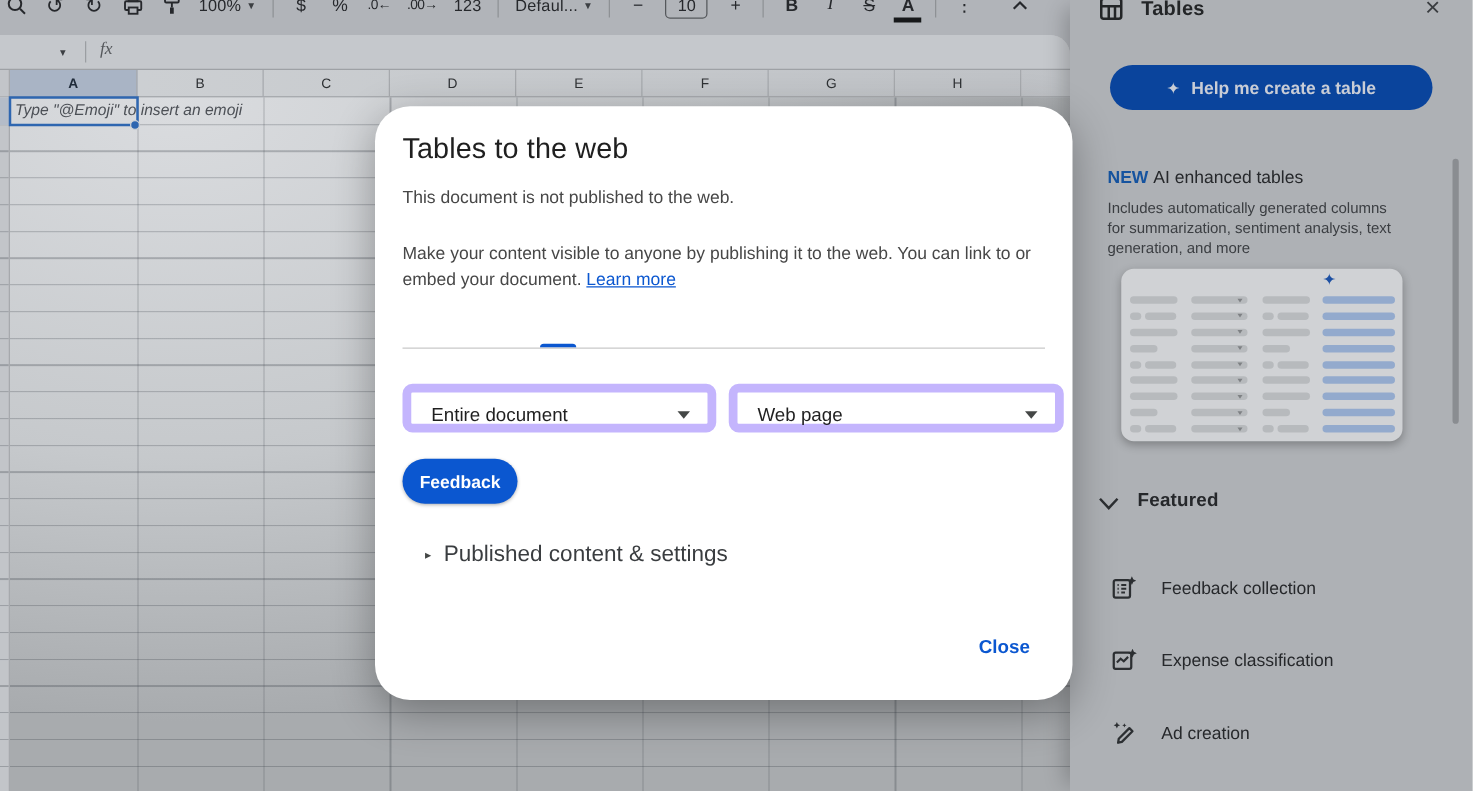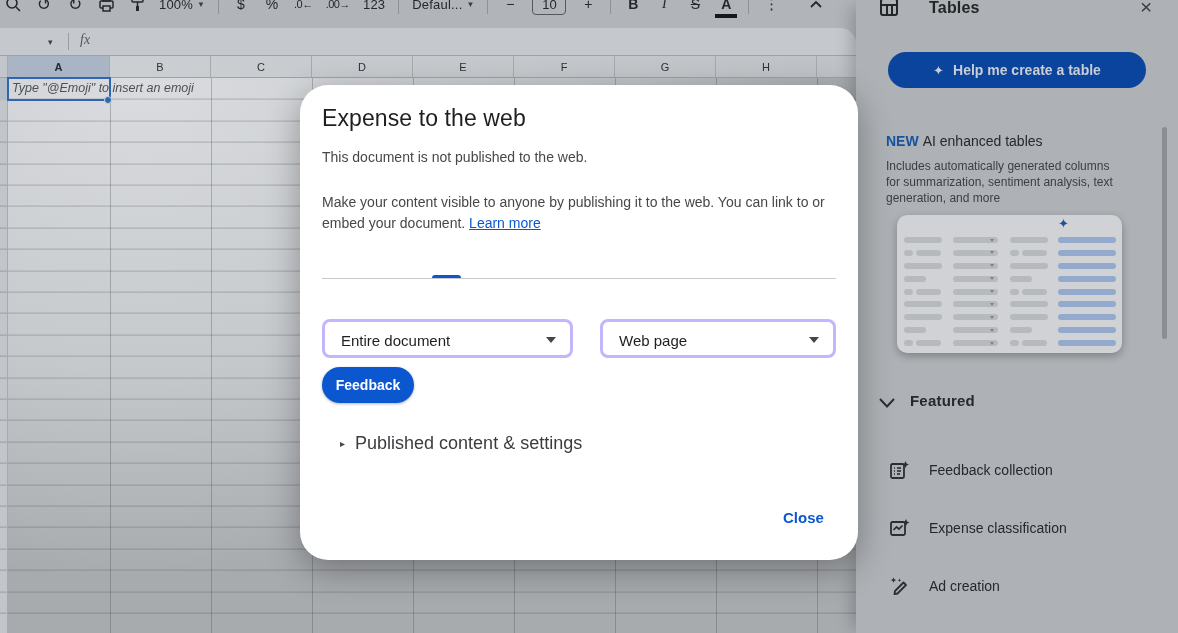--- a/index.html
+++ b/index.html
@@ -47,21 +47,21 @@
   .sliver-r1 { position:absolute; left:0; top:50px; width:8px; height:22px; background:#b4bcc8; }
 
   .sel-cell { position:absolute; left:7px; top:49px; width:104px; height:24px; border:2px solid #2e66b0; }
   .sel-cell .cell-text { position:absolute; left:3px; top:2px; white-space:nowrap; font-size:12.5px; font-style:italic; color:#4c5056; }
   .fill-handle { position:absolute; left:104px; top:68px; width:8px; height:8px; border-radius:50%; background:#2e66b0; border:1px solid #ccd0d5; }
 
   
   .sidebar { position:absolute; left:856px; top:0; width:322px; height:633px; background:#aeb1b5;
              box-shadow:-10px 0 16px -6px rgba(0,0,0,.22); }
   .sb-header { position:absolute; left:0; top:-3px; width:322px; height:30px; }
-  .sb-title { position:absolute; left:57px; top:2px; font-size:16px; font-weight:bold; color:#232527; letter-spacing:.2px;margin-left:16px; }
+  .sb-title { position:absolute; left:57px; top:2px; font-size:16px; font-weight:bold; color:#232527; letter-spacing:.2px; }
   .sb-table-icon { position:absolute; left:23px; top:0; }
   .sb-close { position:absolute; left:284px; top:-2px; font-size:21px; color:#3a3d40; cursor:default; }
   .help-btn { position:absolute; left:32px; top:52px; width:258px; height:36px; border-radius:18px; background:#0a449c;
               display:flex; align-items:center; justify-content:center; gap:9px; color:#c9cdd6; font-size:14px; font-weight:bold; }
   .help-btn .spark { font-size:13px; font-weight:normal; }
   .new-row { position:absolute; left:30px; top:133px; font-size:14px; color:#26282b; }
   .new-badge { color:#15539f; font-weight:bold; margin-right:4px; }
   .new-title { font-weight:normal; }
   .sb-desc { position:absolute; left:30px; top:158px; width:240px; font-size:12px; line-height:16px; color:#3b3e42; }
 
@@ -85,25 +85,25 @@
            box-shadow:0 10px 34px rgba(0,0,0,.32); }
   .m-title { position:absolute; left:22px; top:20px; font-size:23px; color:#1f1f1f; letter-spacing:.1px; }
   .m-body1 { position:absolute; left:22px; top:64px; font-size:14px; color:#474747; }
   .m-body2 { position:absolute; left:22px; top:107px; width:504px; font-size:14px; line-height:20.5px; color:#474747; }
   .m-link { color:#0b57d0; text-decoration:underline; cursor:pointer; }
   .m-tabs { position:absolute; left:22px; top:160px; width:514px; height:20px; display:flex; }
   .m-tab { flex:1; text-align:center; font-size:14px; font-weight:bold; color:#444746; cursor:pointer; }
   .m-tab.active { color:#0b57d0; }
   .m-tab-indicator { position:absolute; left:132px; top:190px; width:29px; height:3px; border-radius:3px 3px 0 0; background:#0b57d0; }
   .m-divider { position:absolute; left:22px; top:193px; width:514px; height:1px; background:#c9c9c9; }
-  .m-select { position:absolute; top:222px; height:39px; border:3px solid #c4b5fd; border-radius:8px; background:#fff; cursor:pointer;margin-top:12px; }
+  .m-select { position:absolute; top:222px; height:39px; border:7px solid #c4b5fd; border-radius:8px; background:#fff; cursor:pointer; }
   .m-select .val { position:absolute; left:16px; top:10px; font-size:15px; color:#1f1f1f; }
   .m-select .sel-caret { position:absolute; right:14px; top:15px; width:0; height:0; border-left:5px solid transparent; border-right:5px solid transparent; border-top:6px solid #444746; }
   .m-select.s1 { left:22px; width:251px; }
-  .m-select.s2 { left:300px; width:236px; }
+  .m-select.s2 { left:283px; width:268px; }
   .publish-btn { position:absolute; left:22px; top:282px; width:92px; height:36px; border-radius:18px; background:#0b57d0;
                  display:flex; align-items:center; justify-content:center; color:#ffffff; font-size:14px; font-weight:bold;
                  box-shadow:0 1px 3px rgba(0,0,0,.3); cursor:pointer; }
   .disclosure { position:absolute; left:40px; top:348px; display:flex; align-items:center; gap:10px; cursor:pointer; }
   .disc-arrow { font-size:10px; color:#444746; }
   .disc-label { font-size:18px; color:#3a3d40; }
   .m-close { position:absolute; left:483px; top:424px; font-size:15px; font-weight:bold; color:#0b57d0; cursor:pointer; }
 </style>
 </head>
 <body>
@@ -414,21 +414,21 @@
         <path d="M4.5 1.5 L5.3 3.3 L7.1 4.1 L5.3 4.9 L4.5 6.7 L3.7 4.9 L1.9 4.1 L3.7 3.3 Z" fill="#2c2f32"></path>
         <path d="M10.5 2.5 L11 3.7 L12.2 4.2 L11 4.7 L10.5 5.9 L10 4.7 L8.8 4.2 L10 3.7 Z" fill="#2c2f32"></path>
       </svg>
       <span class="sb-item-label">Ad creation</span>
     </div>
 
     <div class="sb-scrollbar"></div>
   </div>
 
   <div class="modal">
-    <div class="m-title">Expense to the web</div>
+    <div class="m-title">Tables to the web</div>
     <div class="m-body1">This document is not published to the web.</div>
     <div class="m-body2">
       <span>Make your content visible to anyone by publishing it to the web. You can link to or embed your document.</span>
       <span class="m-link">Learn more</span>
     </div>
 
     <div class="m-tab-indicator"></div>
     <div class="m-divider"></div>
 
     <div class="m-select s1">

